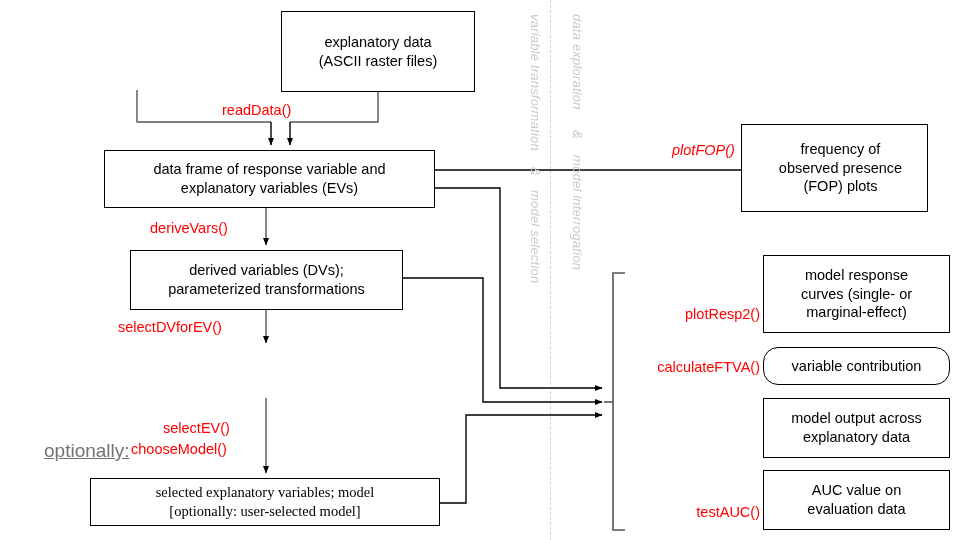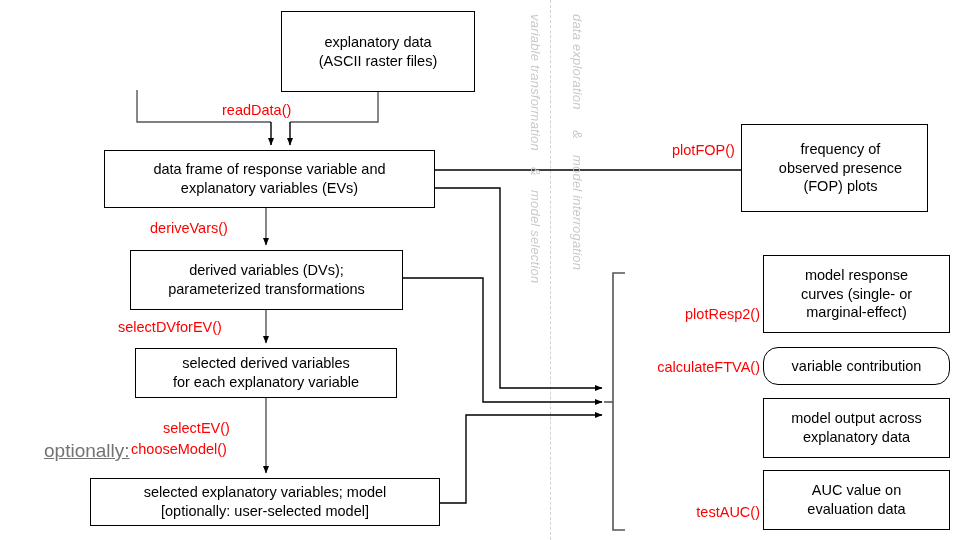--- a/index.html
+++ b/index.html
@@ -71,25 +71,22 @@
   </div>
 
   <div class="box" style="left:104px;top:150px;width:331px;height:58px;">
     <span>data frame of response variable and<br>explanatory variables (EVs)</span>
   </div>
 
   <div class="box" style="left:130px;top:250px;width:273px;height:60px;">
     <span>derived variables (DVs);<br>parameterized transformations</span>
   </div>
 
-  <div class="box" style="left:135px;top:348px;width:262px;height:50px;">
-    <span>selected derived variables<br>for each explanatory variable</span>
-  </div>
 
-  <div class="box" style="left:90px;top:478px;width:350px;height:48px;">
+  <div class="box" style="left:90px;top:478px;width:350px;height:48px;font-family:Liberation Serif, serif;">
     <span>selected explanatory variables; model<br>[optionally: user-selected model]</span>
   </div>
 
   <div class="box" style="left:741px;top:124px;width:187px;height:88px;padding-left:16px;">
     <span>frequency of<br>observed presence<br>(FOP) plots</span>
   </div>
 
   <div class="box" style="left:763px;top:255px;width:187px;height:78px;">
     <span>model response<br>curves (single- or<br>marginal-effect)</span>
   </div>
@@ -110,21 +107,21 @@
 
   <div class="fn" style="left:150px;top:219px;">deriveVars()</div>
 
   <div class="fn" style="left:118px;top:318px;">selectDVforEV()</div>
 
   <div class="fn" style="left:163px;top:419px;">selectEV()</div>
 
   <div class="opt" style="left:44px;top:440px;">optionally:</div>
   <div class="fn" style="left:131px;top:440px;">chooseModel()</div>
 
-  <div class="fn" style="left:672px;top:141px;">plotFOP()</div>
+  <div class="fn" style="left:672px;top:141px;font-style:italic;">plotFOP()</div>
 
   <div class="fn right" style="left:640px;top:305px;width:120px;">plotResp2()</div>
 
   <div class="fn right" style="left:620px;top:358px;width:140px;">calculateFTVA()</div>
 
 
   <div class="fn right" style="left:620px;top:503px;width:140px;">testAUC()</div>
 
   <div class="vtxt" style="left:543px;top:14px;">variable transformation</div>
   <div class="vtxt" style="left:543px;top:167px;">&amp;</div>

